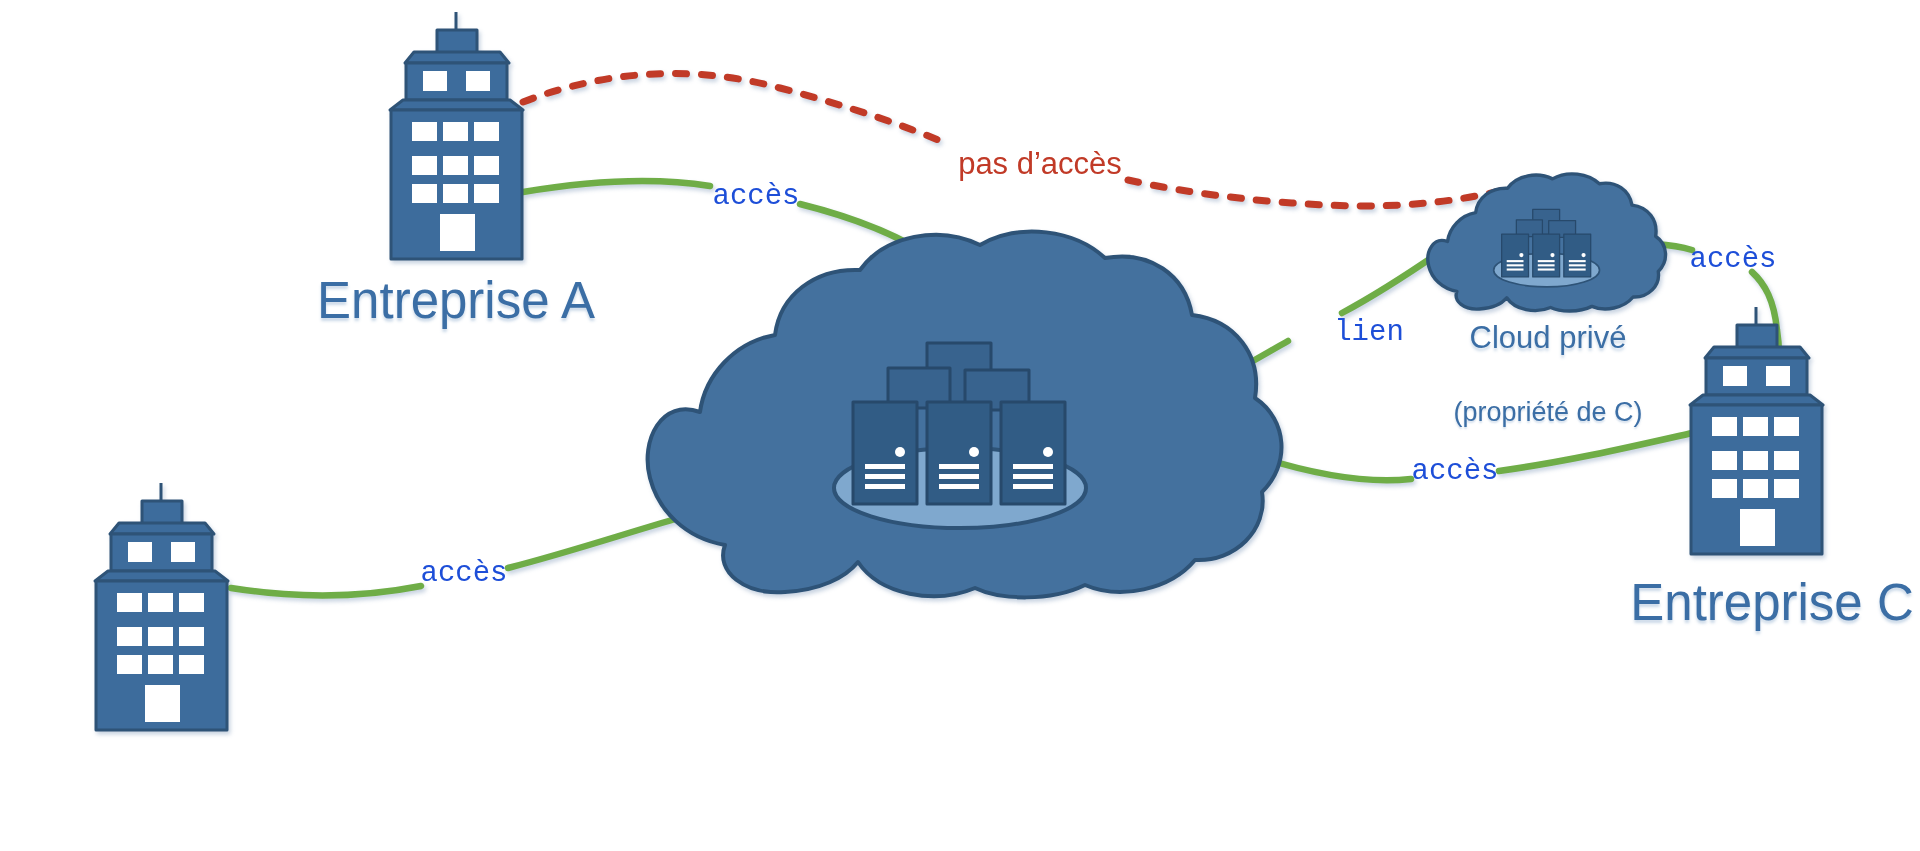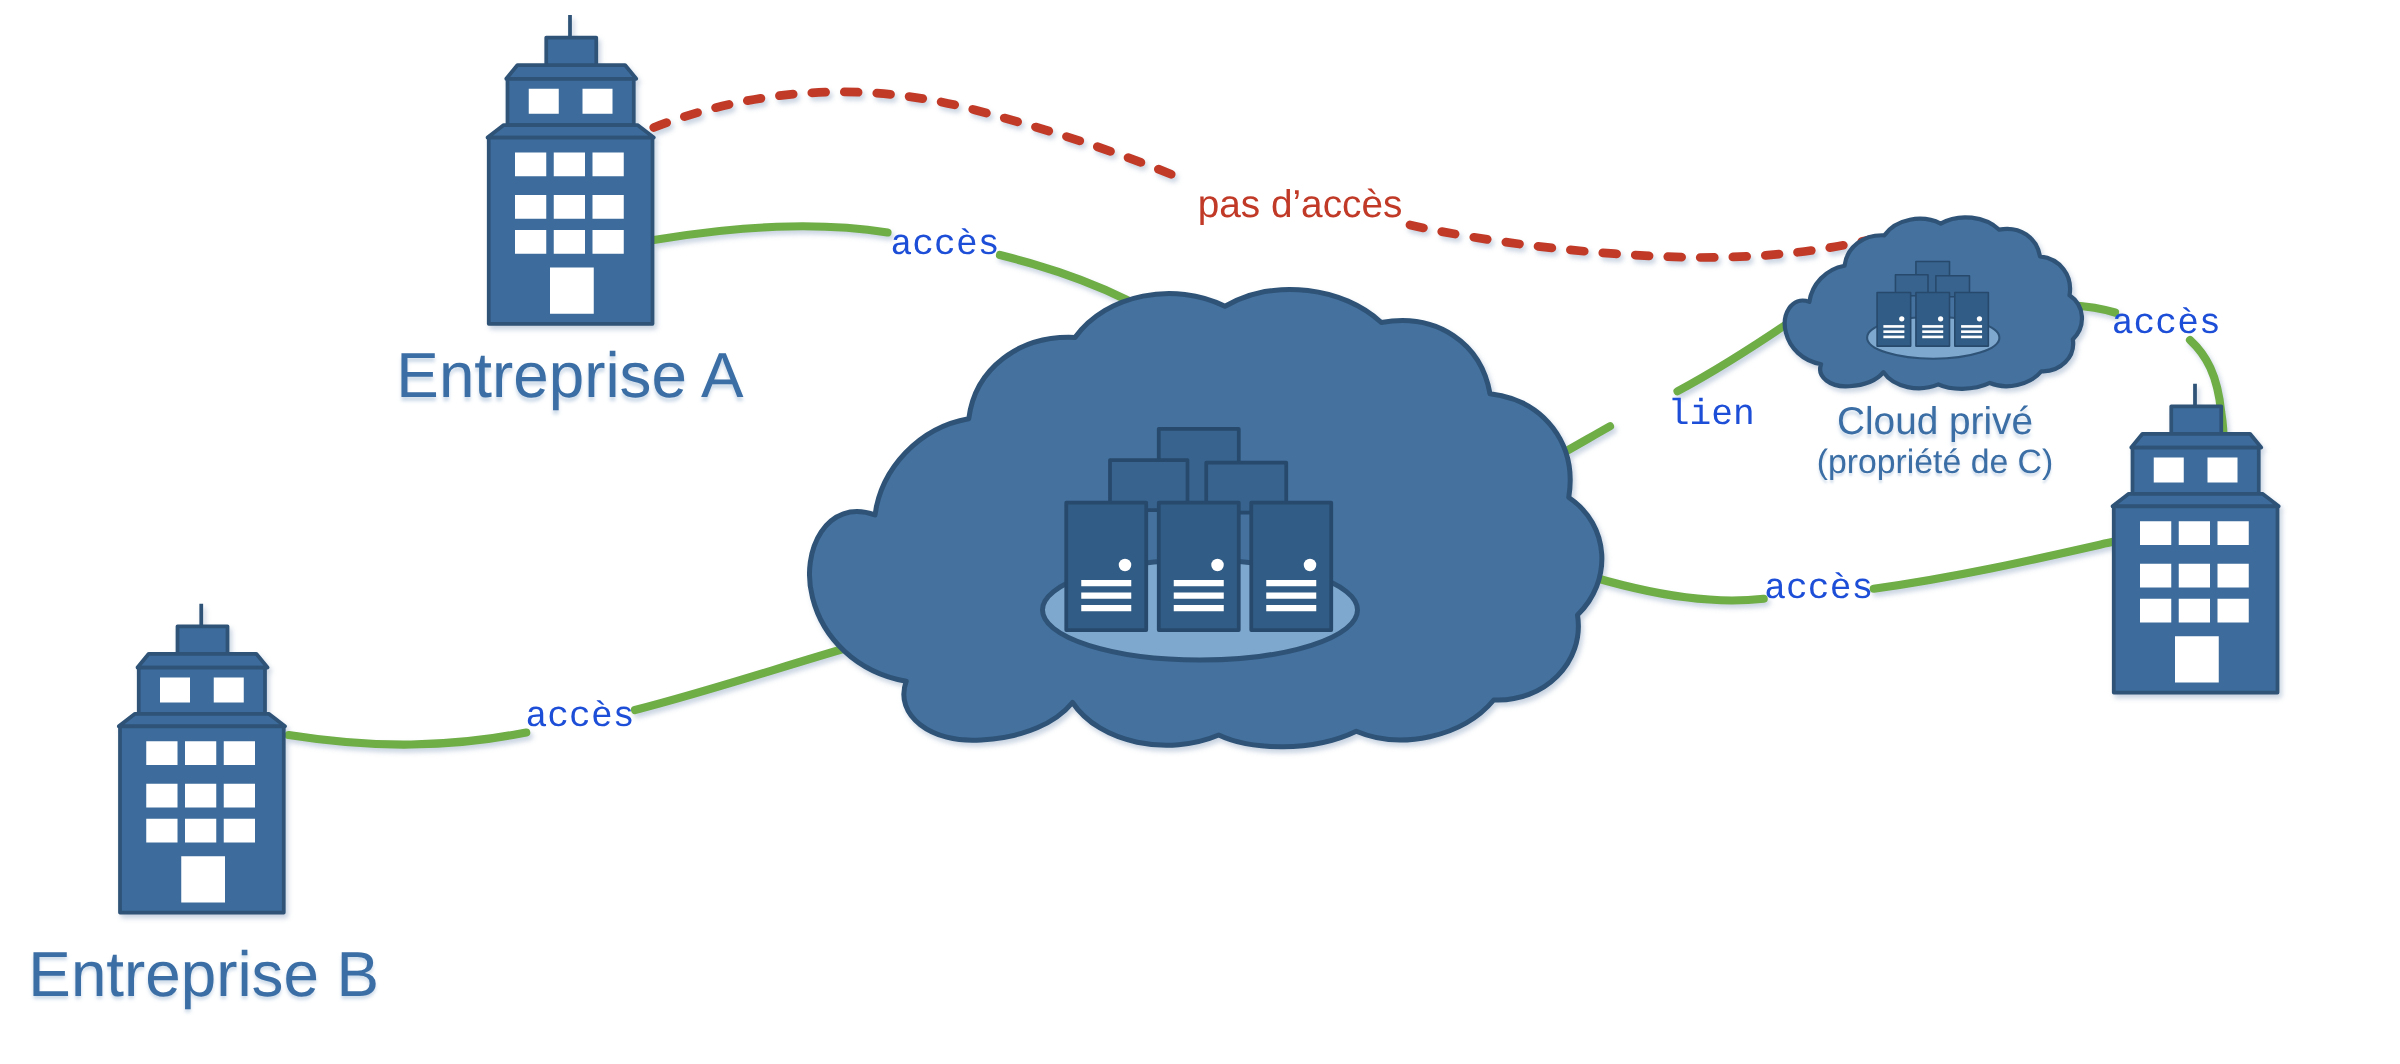--- a/index.html
+++ b/index.html
@@ -21,21 +21,21 @@
   .srv-front{fill:#315C85;stroke:#27496B;stroke-width:3;stroke-linejoin:round;}
   .srv-white{fill:#ffffff;stroke:none;}
   .edge-green{fill:none;stroke-width:6.5;stroke-linecap:round;}
   .edge-red{fill:none;stroke-width:7;stroke-linecap:round;stroke-dasharray:11 15;}
   
   .label{position:absolute;transform:translate(-50%,-50%);white-space:nowrap;line-height:1;}
   .node-label{color:#3B6EA5;font-size:51px;
     text-shadow:0 3px 3px rgba(140,170,205,.45);}
   .node-label.small{font-size:31px;}
   .node-sublabel{color:#3B6EA5;font-size:28px;
-    text-shadow:0 2px 2px rgba(140,170,205,.4);}
+    text-shadow:0 2px 2px rgba(140,170,205,.4);margin-top:42px;}
   .node-sublabel.small{font-size:27px;}
   .edge-label-green{color:#1d4ed8;font-size:29px;font-family:Liberation Mono, monospace;}
   .edge-label-red{color:#C13A27;font-size:31px;}
 </style>
 </head>
 <body>
 
 <div id="canvas">
 
   <svg id="shape-layer" width="1920" height="851" viewBox="0 0 1920 851" xmlns="http://www.w3.org/2000/svg">
@@ -139,21 +139,21 @@
     <use href="#building" xlink:href="#building" x="0" y="0" width="140" height="252" transform="translate(1690,305)" fill="#3D6C9C"></use>
 
     <use href="#cloudPath" xlink:href="#cloudPath" class="cloud" stroke-width="4" fill="#44719E"></use>
     <use href="#servers" xlink:href="#servers" width="260" height="190" transform="translate(830,340)"></use>
 
     <use href="#cloudPath" xlink:href="#cloudPath" class="cloud" stroke-width="9" transform="translate(1185,87) scale(0.375)" fill="#44719E"></use>
     <use href="#servers" xlink:href="#servers" width="260" height="190" transform="translate(1492,208) scale(0.42)"></use>
   </svg>
 
   <div class="label node-label" style="left:456px;top:300px;">Entreprise A</div>
-  <div class="label node-label" style="left:163px;top:779px;">Entreprise B</div>
+  <div class="label node-label" style="left:1772px;top:602px;">Entreprise C</div>
 
 
   <div class="label node-label small" style="left:1548px;top:337px;">Cloud privé</div>
   <div class="label node-sublabel small" style="left:1548px;top:370px;">(propriété de C)</div>
 
   <div class="label edge-label-green" style="left:756px;top:196px;">accès</div>
   <div class="label edge-label-green" style="left:464px;top:573px;">accès</div>
   <div class="label edge-label-green" style="left:1455px;top:471px;">accès</div>
   <div class="label edge-label-green" style="left:1733px;top:259px;">accès</div>
   <div class="label edge-label-green" style="left:1369px;top:332px;">lien</div>

